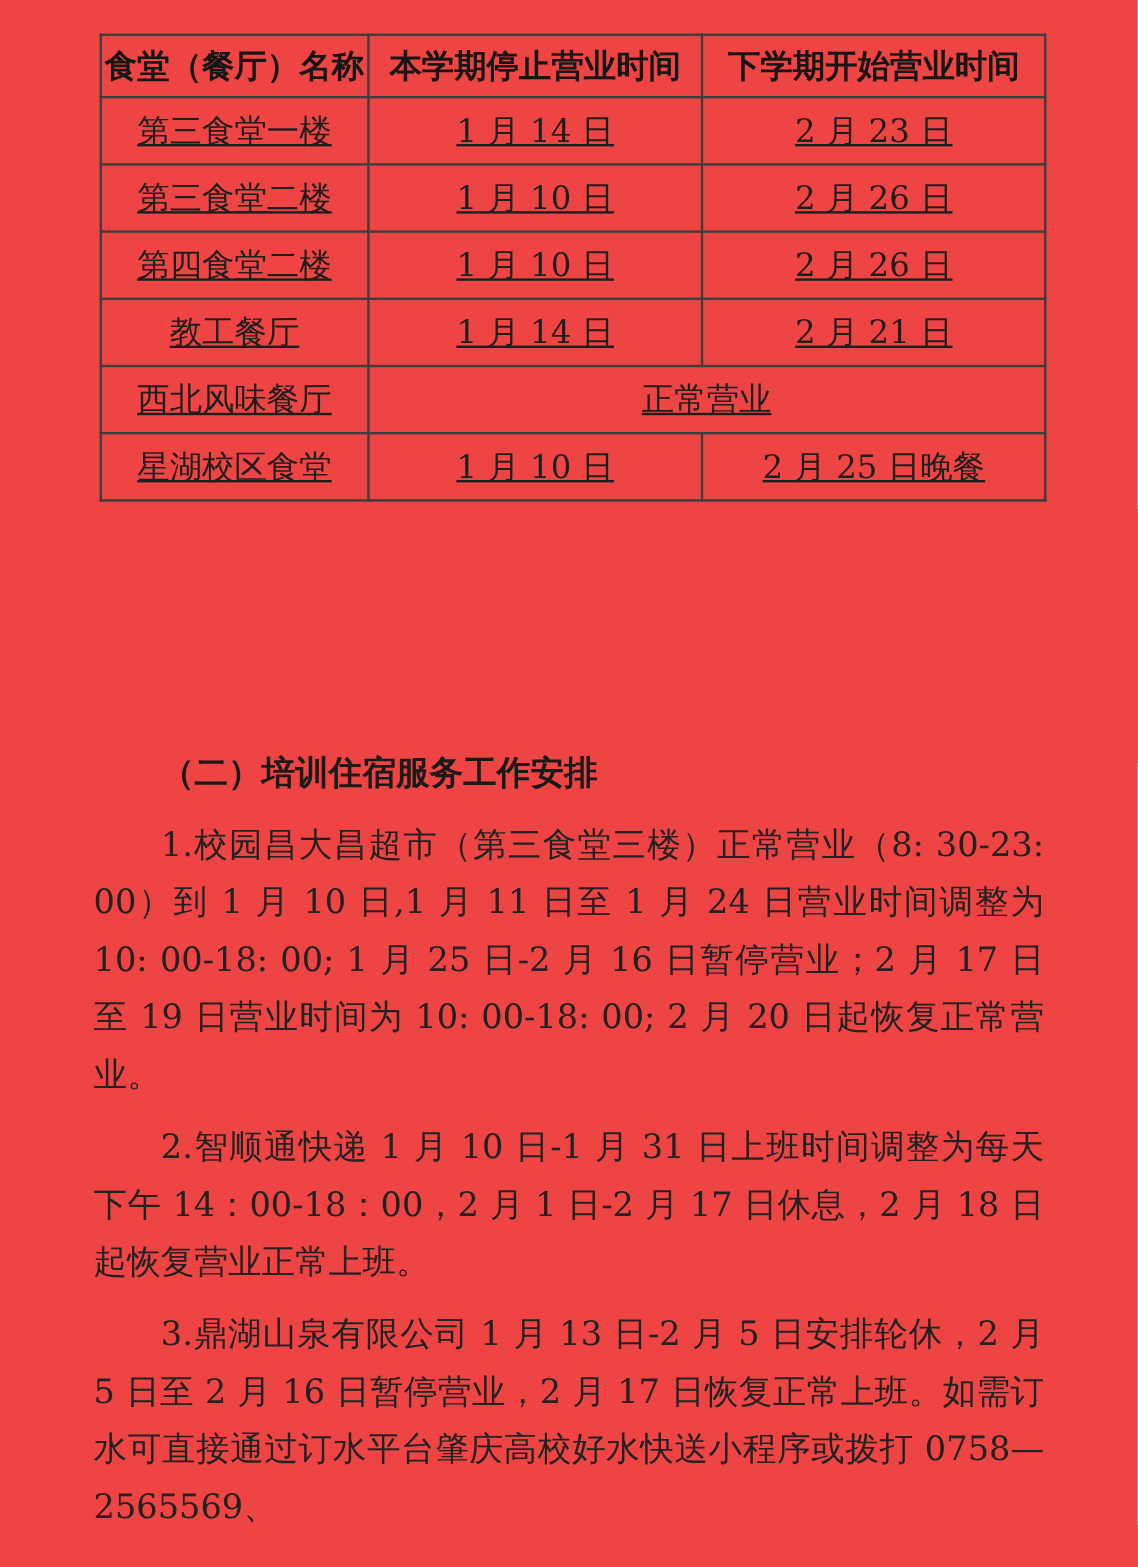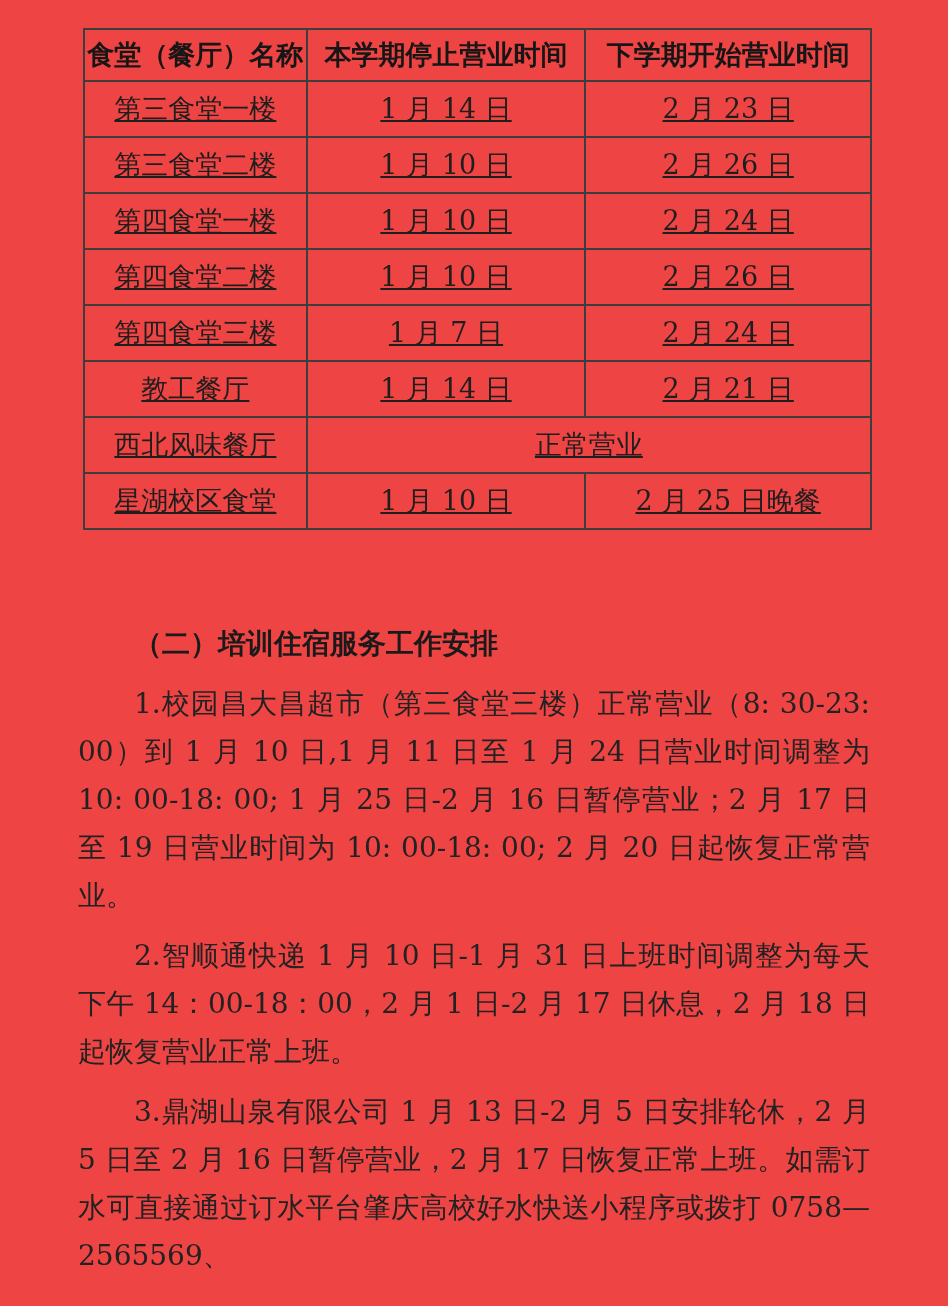--- a/index.html
+++ b/index.html
@@ -94,33 +94,23 @@
         <td>第三食堂一楼</td>
         <td>1 月 14 日</td>
         <td>2 月 23 日</td>
       </tr>
       <tr>
         <td>第三食堂二楼</td>
         <td>1 月 10 日</td>
         <td>2 月 26 日</td>
       </tr>
       <tr>
-        <td>第四食堂一楼</td>
-        <td>1 月 10 日</td>
-        <td>2 月 24 日</td>
-      </tr>
-      <tr>
         <td>第四食堂二楼</td>
         <td>1 月 10 日</td>
         <td>2 月 26 日</td>
-      </tr>
-      <tr>
-        <td>第四食堂三楼</td>
-        <td>1 月 7 日</td>
-        <td>2 月 24 日</td>
       </tr>
       <tr>
         <td>教工餐厅</td>
         <td>1 月 14 日</td>
         <td>2 月 21 日</td>
       </tr>
       <tr>
         <td>西北风味餐厅</td>
         <td colspan="2">正常营业</td>
       </tr>

